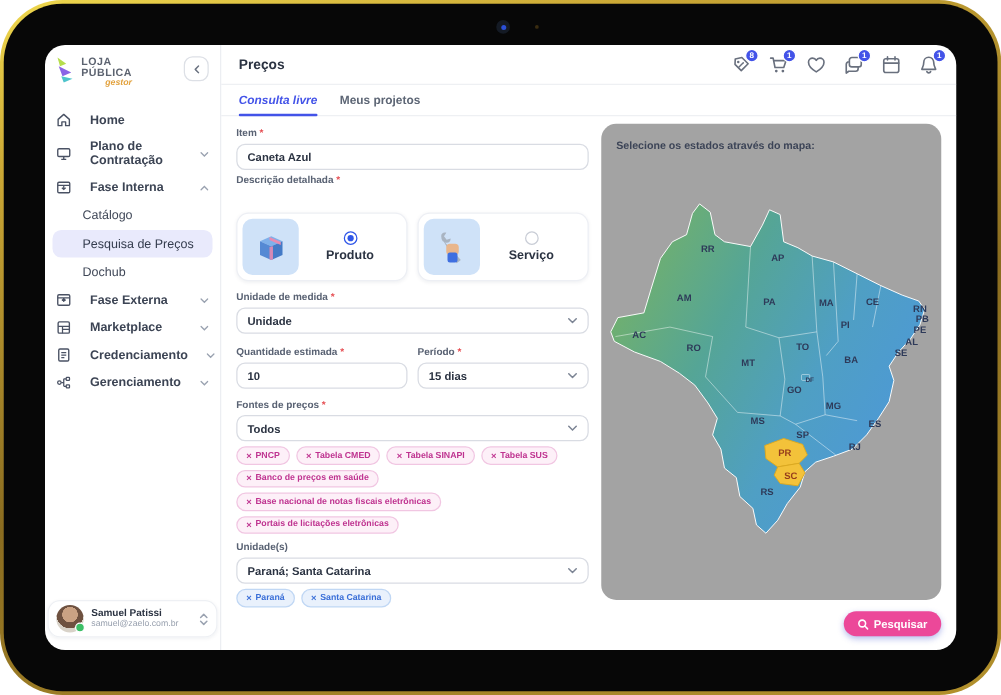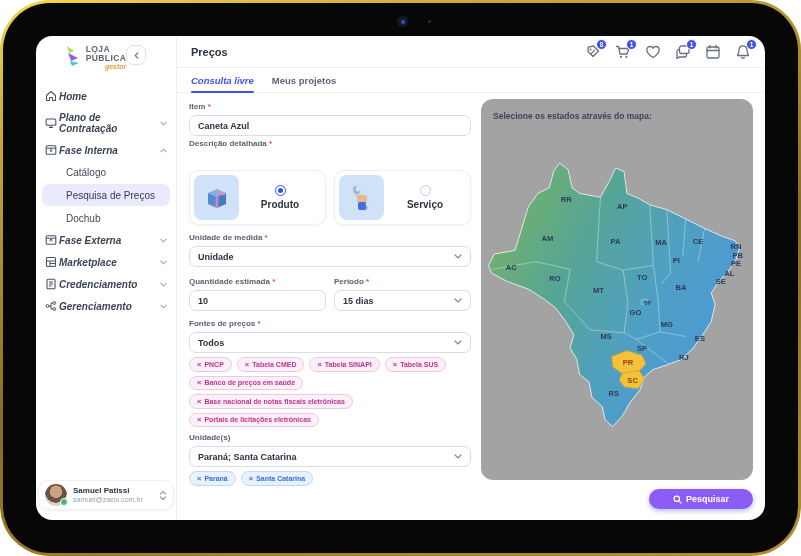--- a/index.html
+++ b/index.html
@@ -12,28 +12,28 @@
   .device-body { position:absolute; inset:3px; border-radius:47px; background:#070707; }
   .camera { position:absolute; left:394px; top:13px; width:11px; height:11px; border-radius:50%; background:#141a24; }
   .camera::after { content:''; position:absolute; left:3.5px; top:3.5px; width:4px; height:4px; border-radius:50%; background:#2b4fd8; }
   .sensor-dot { position:absolute; left:425px; top:17px; width:3px; height:3px; border-radius:50%; background:#3a2c10; }
 
   
   .screen { position:absolute; left:36px; top:36px; width:729px; height:484px; background:#fff; border-radius:16px; overflow:hidden; display:flex; }
 
   
   .sidebar { width:141px; flex:none; border-right:1px solid #eceef2; display:flex; flex-direction:column; padding:9px 0 10px; }
-  .logo-row { display:flex; align-items:flex-start; justify-content:center; padding:0 9px; }
+  .logo-row { display:flex; align-items:flex-start; justify-content:space-between; padding:0 9px; }
   .logo { display:flex; gap:3px; }
   .logo-text { line-height:1; }
   .logo-l1,.logo-l2 { font-size:8.5px; font-weight:700; letter-spacing:.4px; color:#5c6370; }
   .logo-sub { display:block; text-align:right; font-size:7px; font-style:italic; font-weight:700; color:#e2a13c; margin-top:1px; }
   .collapse-btn { width:20px; height:20px; border:1px solid #dde0e6; border-radius:7px; background:#fff; display:flex; align-items:center; justify-content:center; color:#6a7280; }
   .nav { margin-top:15px; font-size:10px; }
-  .nav-item { display:flex; align-items:center; gap:2px; padding:5px 9px; color:#3c4454; font-weight:600;font-style:italic; }
+  .nav-item { display:flex; align-items:center; gap:15px; padding:5px 9px; color:#3c4454; font-weight:600; }
   .nav-item .chev { margin-left:auto; color:#9aa2b0; display:flex; }
   .nav-ic { width:12px; height:12px; flex:none; color:#4a5264; display:flex; }
   .nav-sub { display:flex; align-items:center; padding:5.5px 9px 5.5px 30px; color:#3f4757; font-weight:500; }
   .nav-sub.active { background:#e9eafc; border-radius:7px; margin:1px 6px; padding-left:24px; color:#343c4e; }
   .side-spacer { flex:1; }
   .user-card { margin:0 2px; border:1px solid #eef0f4; border-radius:10px; padding:3px 6px; display:flex; align-items:center; gap:6px; box-shadow:0 1px 3px rgba(25,35,60,.06); }
   .avatar { width:22px; height:22px; border-radius:50%; flex:none; position:relative;
     background:radial-gradient(circle at 50% 35%, #caa284 0 34%, #6e5140 35% 60%, #d8d2c8 61%); }
   .avatar::after { content:''; position:absolute; right:-1px; bottom:0; width:6px; height:6px; border-radius:50%; background:#3cbf67; border:1.5px solid #fff; }
   .user-meta { line-height:1.25; min-width:0; }
@@ -83,21 +83,21 @@
   .tag .x { font-size:7.5px; }
 
   .map-col { flex:1; display:flex; flex-direction:column; min-width:0; }
   .map-panel { position:relative; background:#a3a3a3; border-radius:12px; height:381px; overflow:hidden; }
   .map-title { position:absolute; left:12px; top:12px; font-size:8.5px; font-weight:600; color:#3c4457; }
   #map-svg { position:absolute; left:0; top:43px; width:100%; height:300px; }
   .st-label { font-size:8px; font-weight:700; fill:#2e3a59; text-anchor:middle; font-family:"Liberation Sans","DejaVu Sans",sans-serif; }
   .st-label.sel { fill:#963d1c; }
   .st-label.small { font-size:5.5px; }
   .search-row { display:flex; justify-content:flex-end; margin-top:9px; }
-  .search-btn { display:flex; align-items:center; gap:4px; background:#8b5cf6; color:#fff; border:none; border-radius:999px; padding:5px 24px; font-size:9px; font-weight:700; font-family:inherit; box-shadow:0 2px 5px rgba(40,60,200,.35); }
+  .search-btn { display:flex; align-items:center; gap:4px; background:#ec4899; color:#fff; border:none; border-radius:999px; padding:5px 11px; font-size:9px; font-weight:700; font-family:inherit; box-shadow:0 2px 5px rgba(40,60,200,.35); }
 </style>
 </head>
 <body>
 
 <div class="stage">
   <div class="device-frame"></div>
   <div class="device-body">
     <div class="camera"></div>
     <div class="sensor-dot"></div>
   </div>

